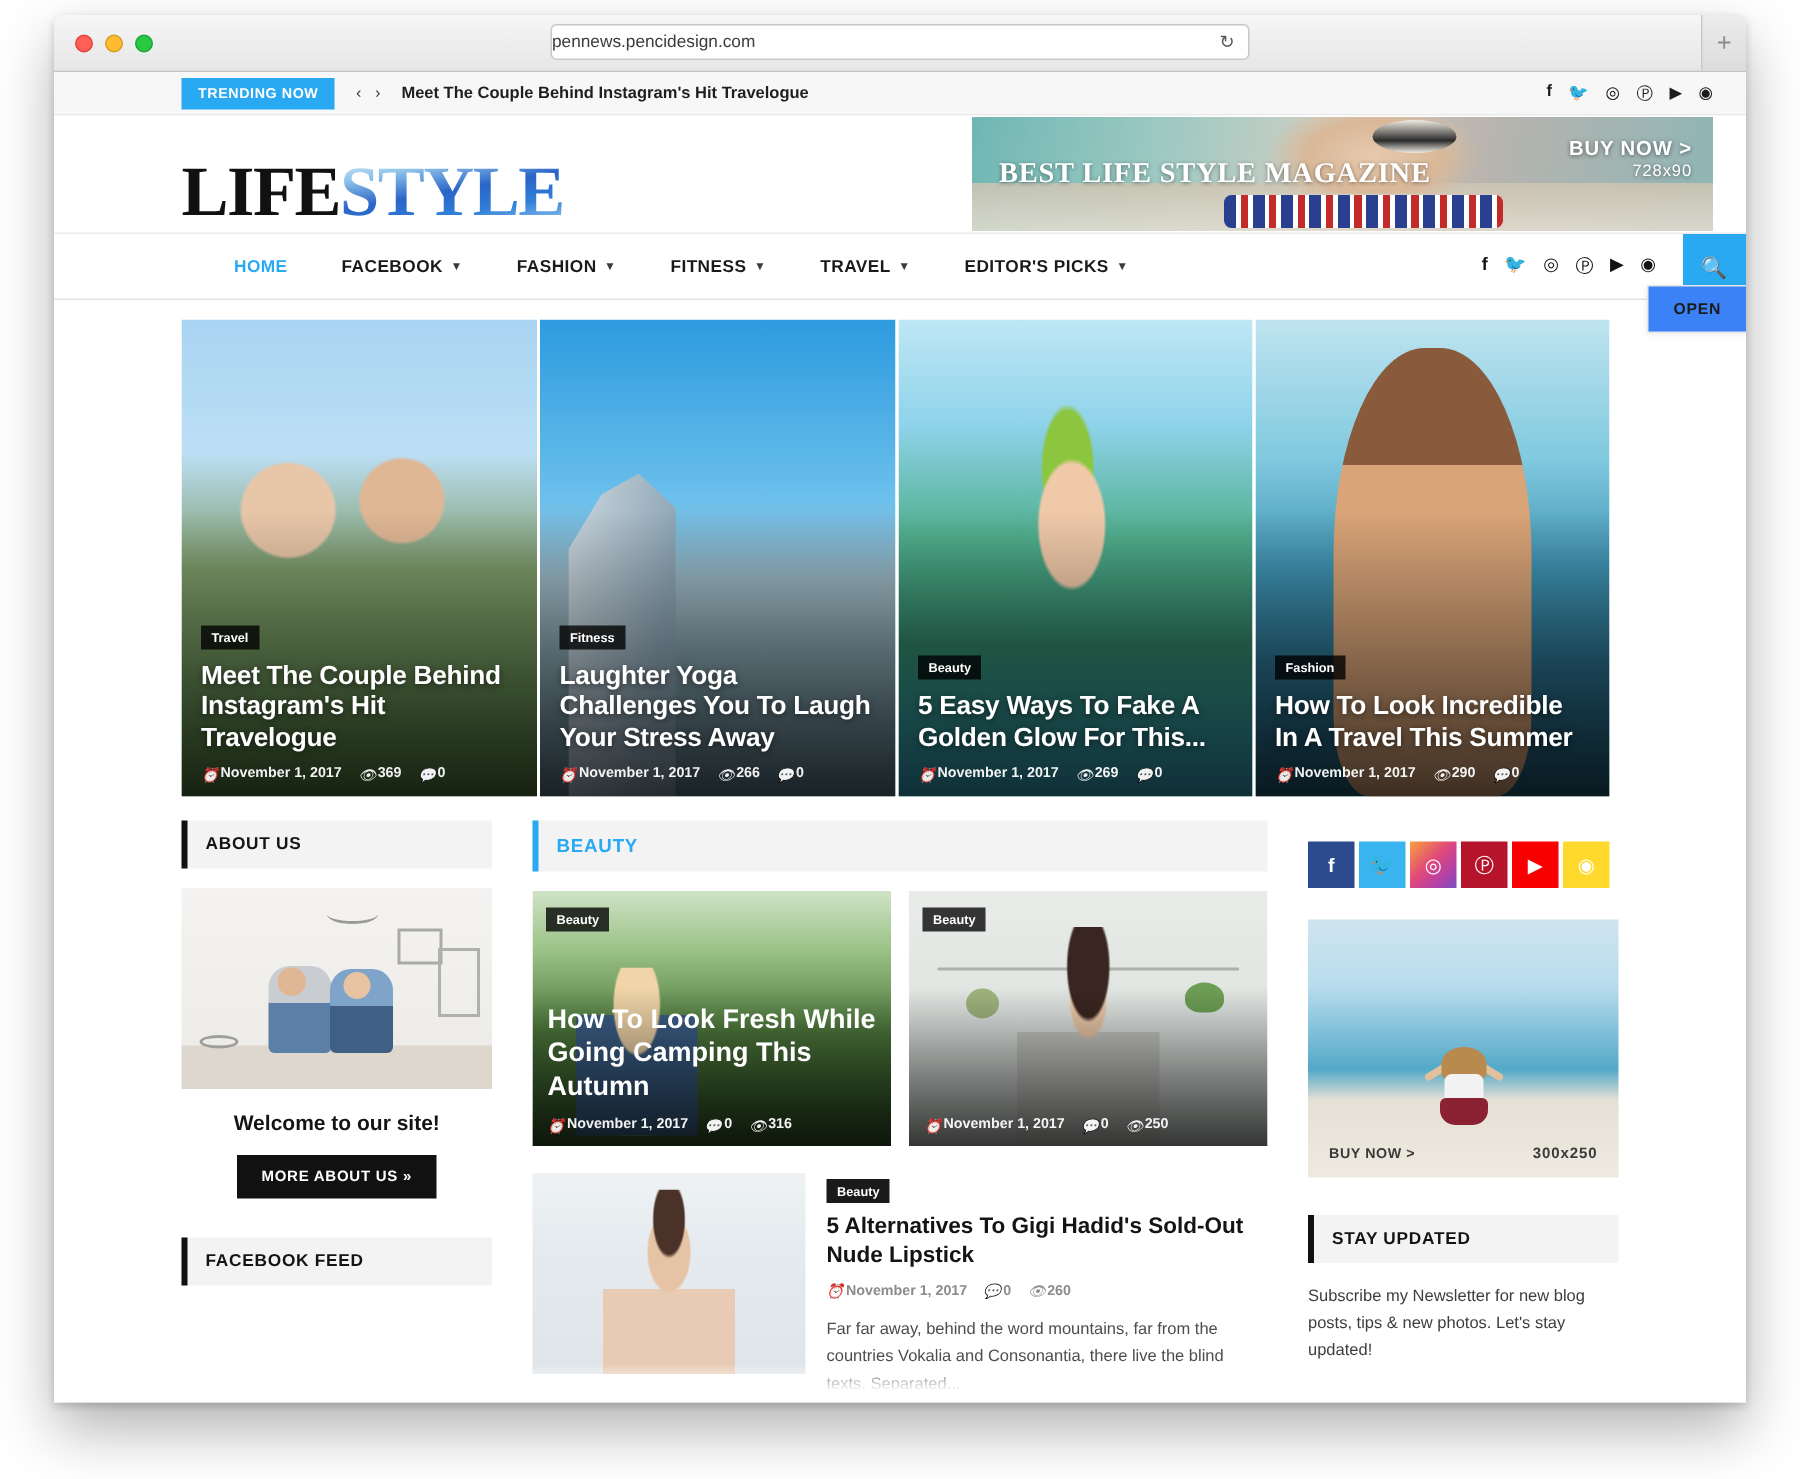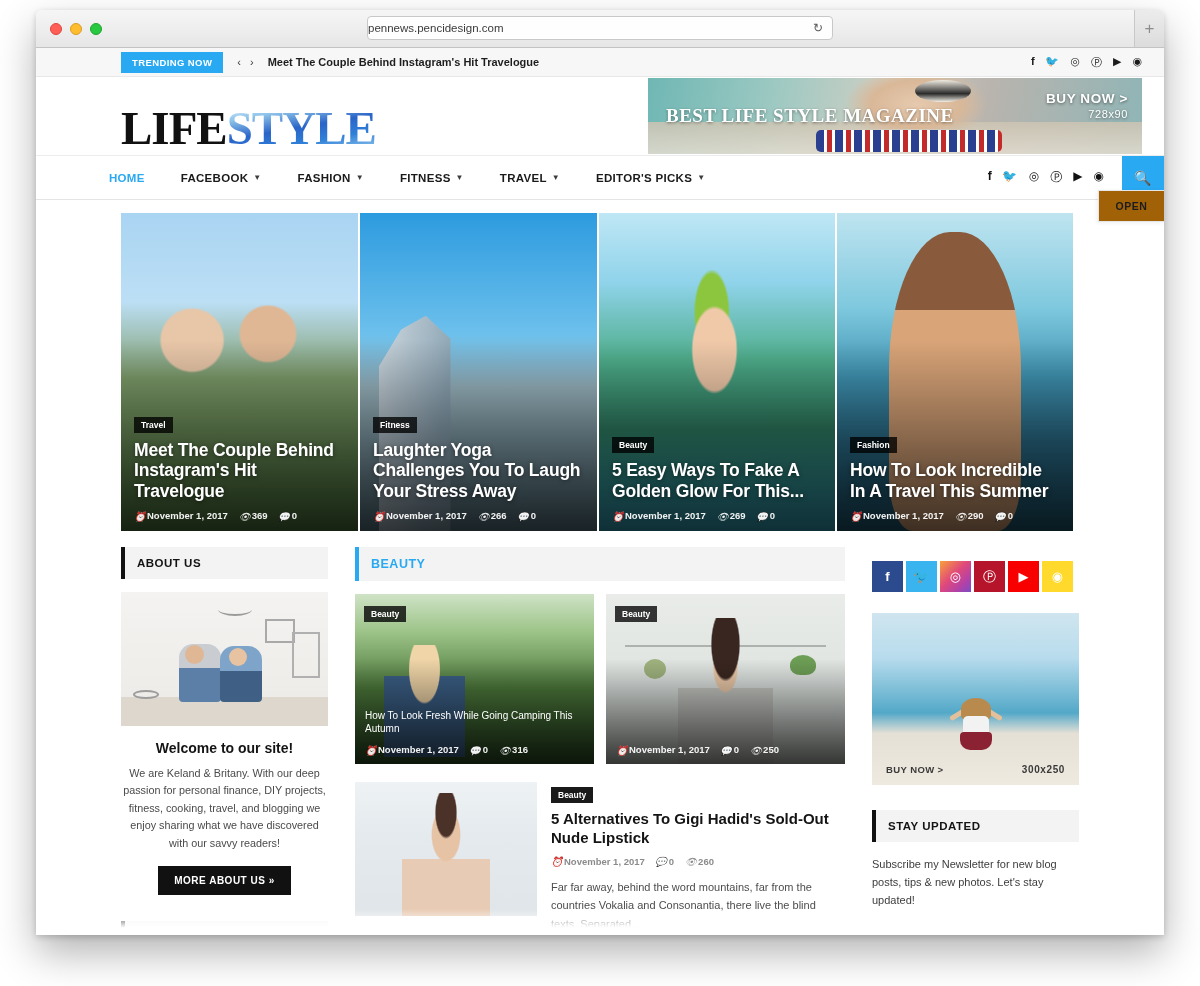--- a/index.html
+++ b/index.html
@@ -161,21 +161,21 @@
   }
   .banner-ad .ad-cta .buy { font-size: 13.5px; font-weight: bold; letter-spacing: .6px; }
   .banner-ad .ad-cta .size { font-size: 11px; margin-top: 2px; letter-spacing: .6px; }
 
   
   .mainnav {
     height: 45px;
     border-top: 1px solid #ececec;
     border-bottom: 1px solid #e4e4e4;
     display: flex; align-items: stretch;
-    padding-left: 55px;
+    padding-left: 102px;
     background: #fff;
   }
   .nav-items { display: flex; align-items: center; gap: 0; }
   .nav-item {
     display: flex; align-items: center; gap: 5px;
     padding: 0 18px;
     font-size: 11.5px; font-weight: bold;
     letter-spacing: .3px;
     color: #1a1a1a; cursor: pointer;
     height: 100%;
@@ -186,21 +186,21 @@
   .nav-social { display: flex; gap: 11px; font-size: 12px; color: #121212; margin-right: 18px; }
   .search-btn {
     width: 42px; align-self: stretch;
     background: #29a9f2;
     display: flex; align-items: center; justify-content: center;
     color: #fff; font-size: 14px; cursor: pointer;
   }
   .open-tab {
     position: absolute; right: 0; top: 142px;
     width: 66px; height: 32px;
-    background: #a16207;
+    background: #3b82f6;
     border: 1px solid #e6e6e6; border-right: none;
     box-shadow: -1px 1px 4px rgba(0,0,0,.07);
     display: flex; align-items: center; justify-content: center;
     font-size: 10.5px; font-weight: bold; color: #1c1c1c;
     letter-spacing: .5px;
     z-index: 30;
   }
 
   
   .hero {
@@ -331,21 +331,21 @@
     position: relative; width: 239px; height: 170px; overflow: hidden;
   }
   .big-card .scrim {
     position:absolute; inset:0;
     background: linear-gradient(to bottom, rgba(0,0,0,0) 38%, rgba(0,0,0,.74) 100%);
   }
   .big-card .badge-top {
     position: absolute; left: 9px; top: 9px;
   }
   .big-card .cap { position: absolute; left: 10px; right: 10px; bottom: 9px; color: #fff; }
-  .big-card .title { font-size: 10px; font-weight: normal; line-height: 1.25; }
+  .big-card .title { font-size: 18px; font-weight: bold; line-height: 1.25; }
   .ph-camp { background: linear-gradient(#cfe3c6 0%, #9dc489 22%, #4e7a3c 55%, #2f5327 100%); }
   .ph-camp::after { content:""; position:absolute; left:12%; top:30%; width:34%; height:66%;
      background: radial-gradient(ellipse at 50% 22%, #f0d5a8 0 26%, rgba(0,0,0,0) 28%),
                  linear-gradient(transparent 28%, #3b5f86 28%); }
   .ph-kitchen { background: linear-gradient(#e9ece9 0%, #dfe4e1 50%, #c9cfc9 100%); }
   .ph-kitchen::after { content:""; position:absolute; left:30%; top:14%; width:40%; height:86%;
      background: radial-gradient(ellipse at 50% 18%, #3a2620 0 20%, rgba(0,0,0,0) 22%),
                  radial-gradient(ellipse at 50% 34%, #eccaa9 0 17%, rgba(0,0,0,0) 19%),
                  linear-gradient(transparent 48%, #c7c9c4 48%); }
   .ph-kitchen .rail { position:absolute; left:8%; top:30%; width:84%; height:2px; background:#aeb2ae; }
@@ -641,21 +641,20 @@
           <div class="lamp"></div>
           <div class="frame"></div>
           <div class="shelf"></div>
           <div class="stool"></div>
           <div class="p1"></div>
           <div class="h1"></div>
           <div class="p2"></div>
           <div class="h2"></div>
         </div>
         <div class="about-title">Welcome to our site!</div>
-        <div class="about-text">We are Keland &amp; Britany. With our deep passion for personal finance, DIY projects, fitness, cooking, travel, and blogging we enjoy sharing what we have discovered with our savvy readers!</div>
         <button class="about-btn">MORE ABOUT US »</button>
 
         <div class="widget-head fb-widget-head">FACEBOOK FEED</div>
 
       </div>
 
       <div class="col-mid">
         <div class="widget-head accent">BEAUTY</div>
 
         <div class="card-row">

